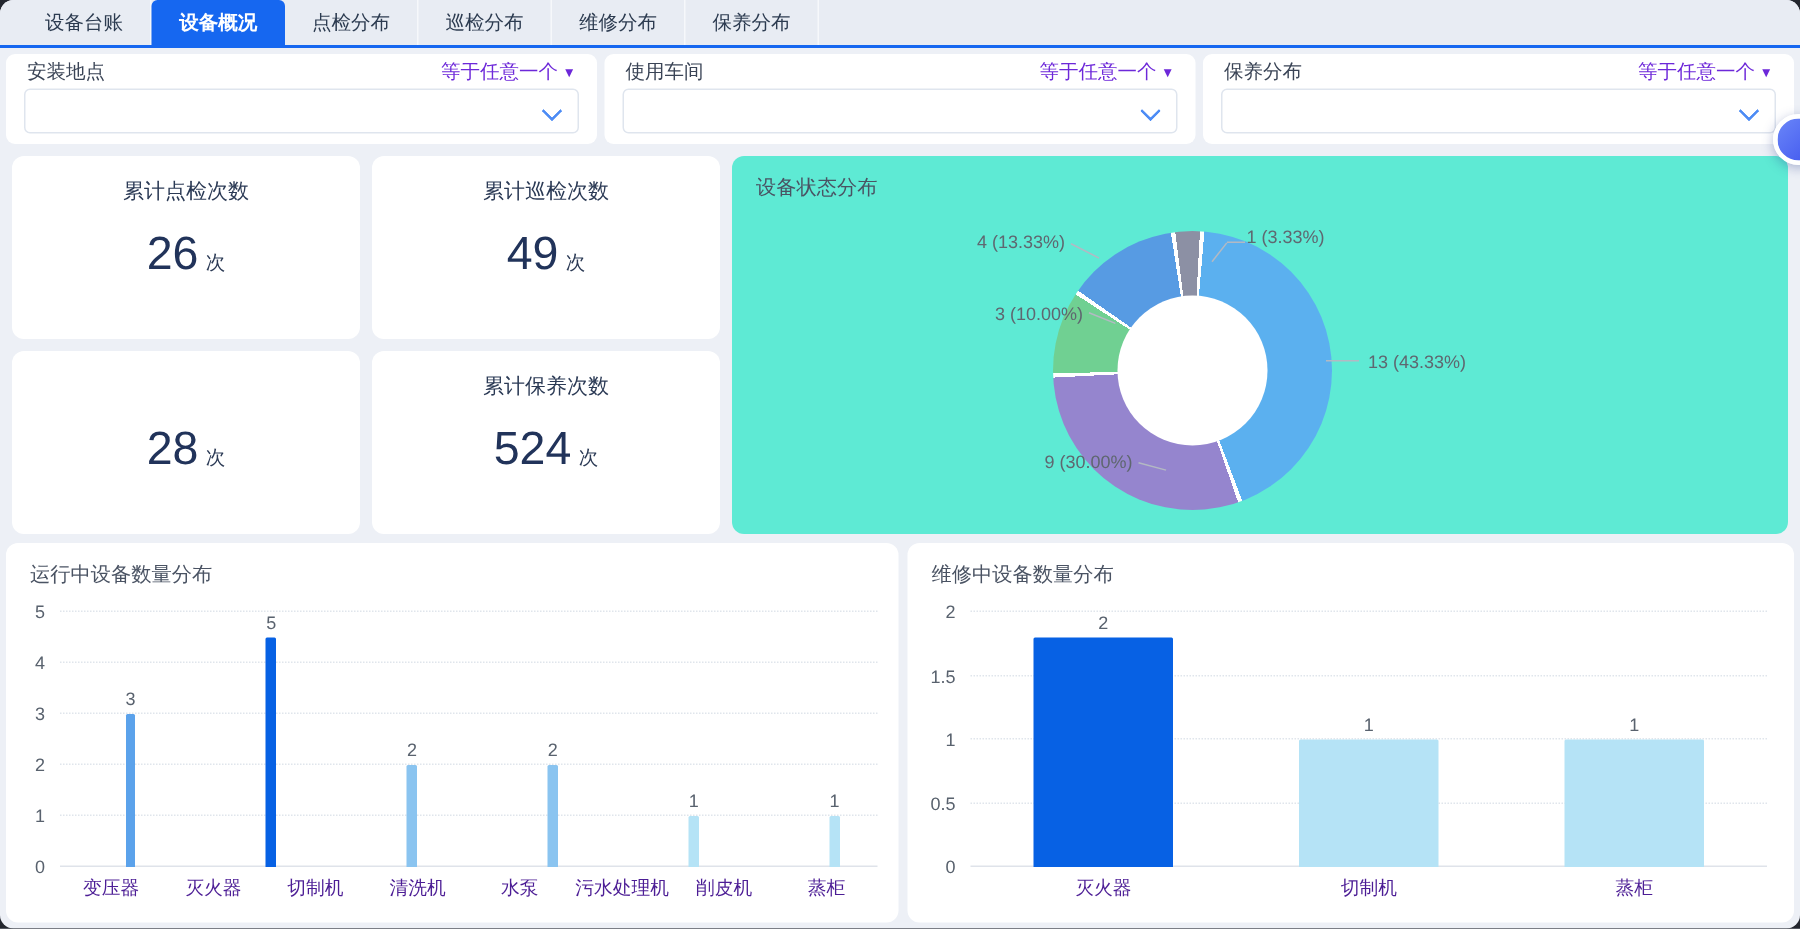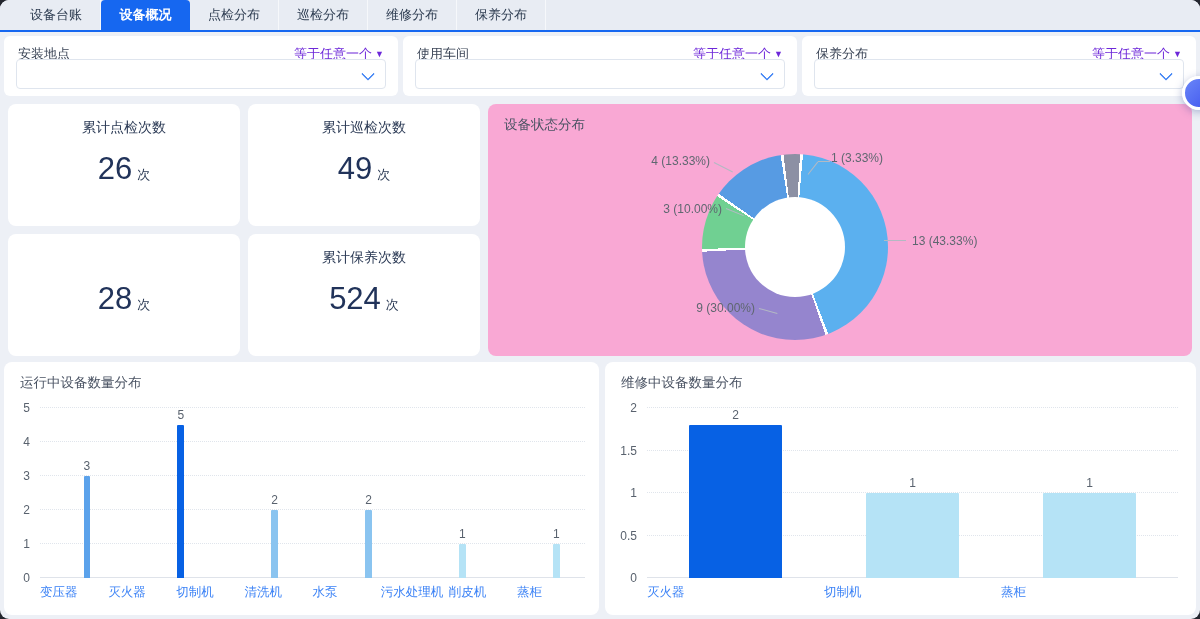--- a/index.html
+++ b/index.html
@@ -7,38 +7,38 @@
 
   
   .tabbar{position:absolute;left:0;top:0;width:100%;height:30px;background:#e8ecf3;display:flex;padding-left:12px;box-sizing:border-box;}
   .tab{width:89px;height:30px;display:flex;align-items:center;justify-content:center;font-size:13px;color:#2c3b50;border-right:1px solid #f6f8fb;cursor:pointer;box-sizing:border-box;}
   .tab.active{background:#1667f0;color:#fff;font-weight:bold;border-radius:4px 4px 0 0;border-right:none;}
   .tab-underline{position:absolute;left:0;top:30px;width:100%;height:2px;background:#1667f0;}
 
   
   .filters{position:absolute;left:4px;top:36px;width:1192px;display:flex;gap:5px;}
   .filter-card{flex:1;height:60px;background:#fff;border-radius:6px;position:relative;}
-  .filter-head{display:flex;justify-content:space-between;align-items:center;padding:9px 14px 0 14px;}
+  .filter-head{display:flex;justify-content:space-between;align-items:center;padding:3px 14px 0 14px;}
   .filter-label{font-size:13px;color:#3a4456;}
   .filter-op{font-size:13px;color:#6d28d9;cursor:pointer;white-space:nowrap;}
   .filter-op .tri{font-size:9px;vertical-align:1px;margin-left:3px;}
   .filter-select{position:absolute;left:12px;right:12px;bottom:7px;height:28px;background:#fff;border:1px solid #dfe5ee;border-radius:4px;cursor:pointer;}
   .sel-chevron{position:absolute;right:12px;top:9px;width:8px;height:8px;border-left:2px solid #4d8cf5;border-bottom:2px solid #4d8cf5;border-radius:1px;transform:rotate(-45deg);}
   .filter-value{position:absolute;left:10px;top:5px;font-size:13px;color:#333;}
 
   
   .stats{position:absolute;left:8px;top:104px;width:472px;height:252px;display:grid;grid-template-columns:1fr 1fr;grid-template-rows:1fr 1fr;gap:8px;}
   .stat-card{background:#fff;border-radius:8px;position:relative;}
   .stat-title{text-align:center;padding-top:15px;font-size:14px;font-weight:500;color:#2b3a55;}
   .stat-value{position:absolute;left:0;right:0;top:50%;transform:translateY(-38%);display:flex;justify-content:center;align-items:baseline;}
   .stat-num{font-size:31px;color:#21335a;}
   .stat-unit{font-size:13px;color:#2b3a55;margin-left:5px;}
 
   
-  .donut-card{position:absolute;left:488px;top:104px;width:704px;height:252px;background:#f9a8d4;border-radius:8px;}
+  .donut-card{position:absolute;left:488px;top:104px;width:704px;height:252px;background:#5eead4;border-radius:8px;}
   .card-title{position:absolute;left:16px;top:12px;font-size:13.5px;color:#4a5363;font-weight:500;}
   .donut{position:absolute;left:214px;top:50px;width:186px;height:186px;border-radius:50%;}
   .donut-hole{position:absolute;left:257px;top:93px;width:100px;height:100px;border-radius:50%;background:#fff;}
   .dlabel{position:absolute;font-size:12px;color:#5f6770;white-space:nowrap;}
   .dl-0{left:424px;top:130px;}                       
   .dl-1{right:437px;top:197px;text-align:left;}     
   .dl-2{right:470px;top:98px;text-align:right;}      
   .dl-3{right:482px;top:50px;text-align:right;}      
   .dl-4{left:343px;top:47px;}                        
   .ln{position:absolute;height:1px;background:#b3b9c3;transform-origin:left center;}
@@ -66,21 +66,21 @@
   .ytick{position:absolute;right:4px;transform:translateY(50%);font-size:12px;color:#59626e;}
   .gridline{position:absolute;left:0;right:0;border-top:1px dotted #e0e5ec;}
   .gridline.base{border-top:1px solid #dfe3ea;}
   .bars{position:absolute;inset:0;display:flex;align-items:flex-end;}
   .col{flex:1;height:100%;display:flex;flex-direction:column;justify-content:flex-end;align-items:center;padding:0 8%;box-sizing:border-box;}
   .val{font-size:12px;color:#59626e;margin-bottom:3px;}
   .bar{width:100%;border-radius:1px 1px 0 0;}
   .xlabels{position:absolute;top:222px;display:flex;}
   .bar-card.left .xlabels{left:36px;right:14px;}
   .bar-card.right .xlabels{left:42px;right:18px;}
-  .xlab{flex:1;text-align:left;font-size:12.5px;color:#3b82f6;}
+  .xlab{flex:1;text-align:center;font-size:12.5px;color:#4c1d95;}
 
   
   .fab{position:absolute;left:1182px;top:76px;width:28px;height:28px;border-radius:50%;background:linear-gradient(135deg,#6a86f8,#3f55ee);border:3px solid #fff;box-shadow:0 2px 8px rgba(40,60,140,.35);cursor:pointer;}
 </style>
 </head>
 <body>
 
 <div class="page">
 
   <div class="tabbar">

